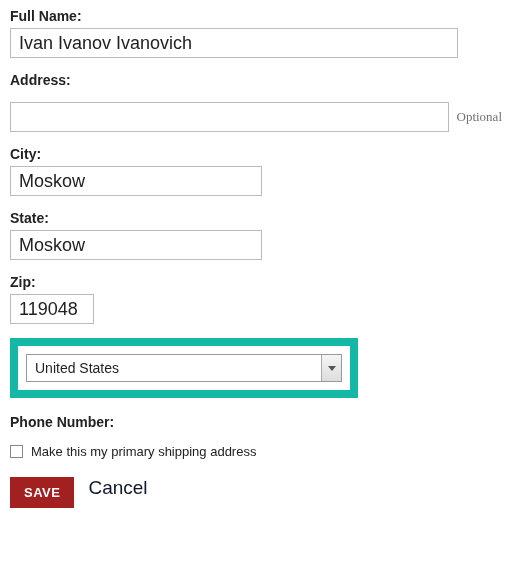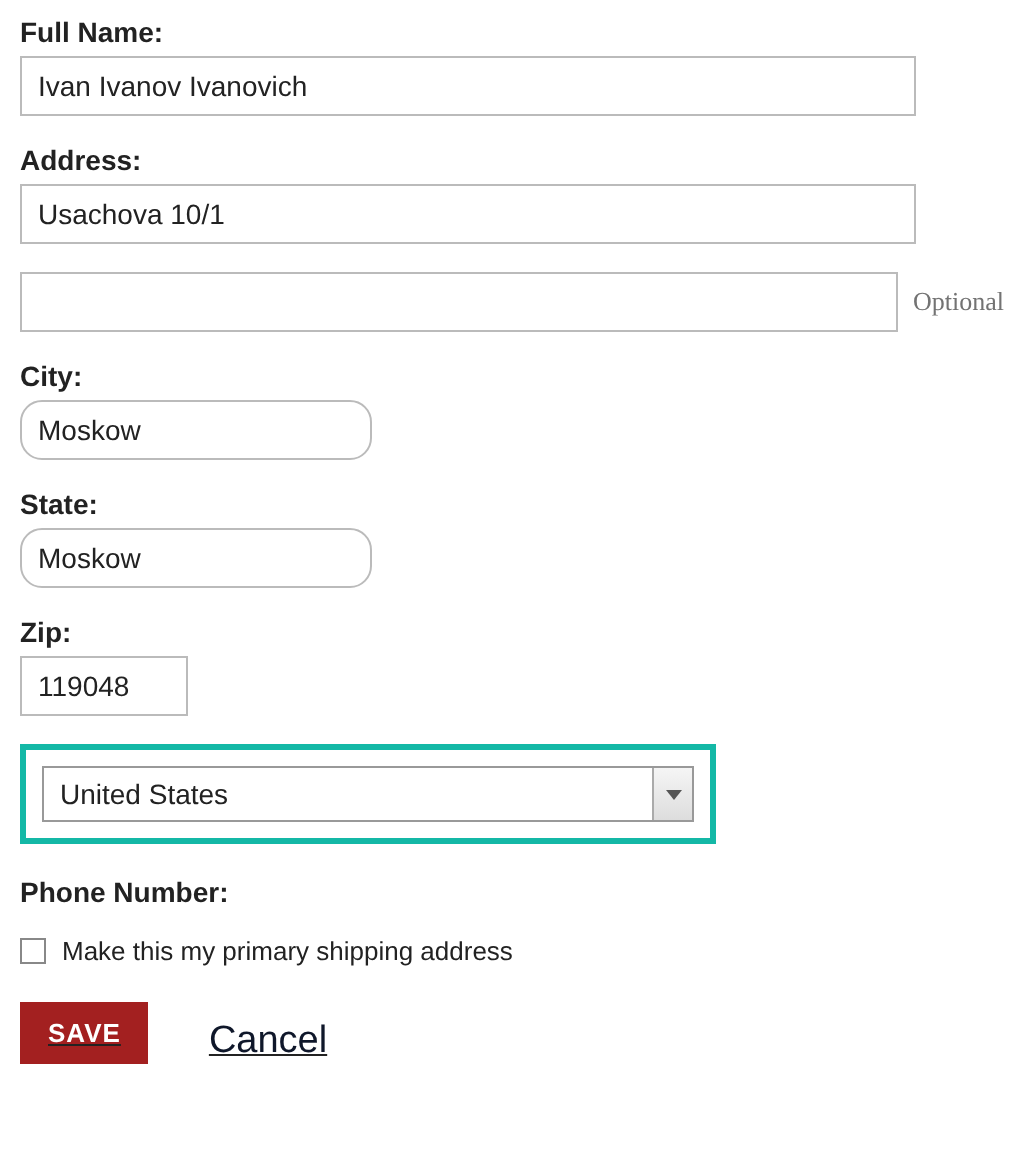--- a/index.html
+++ b/index.html
@@ -14,34 +14,34 @@
   .label {
     font-weight: 700;
     font-size: 14px;
     margin-bottom: 4px;
     display: block;
   }
   input[type="text"] {
     border: 1px solid #bbb;
     height: 30px;
     padding: 0 8px;
-    font-size: 14px;
+    font-size: 18px;
     font-family: inherit;
     color: #222;
     background: #fff;
   }
   .w-full { width: 448px; }
-  .w-med  { width: 176px; border-radius: 11px; }
+  .w-med  { width: 252px; }
   .w-small{ width: 84px; }
 
   .optional-row { display: flex; align-items: center; gap: 8px; }
   .optional-text { color: #737373; font-size: 13px; font-family: Liberation Serif, serif; }
 
   .country-box {
-    border: 3px solid #14b8a6;
+    border: 8px solid #14b8a6;
     padding: 8px;
     width: 348px;
     margin-bottom: 16px;
     background: #fff;
   }
   .select-wrap {
     border: 1px solid #999;
     background: linear-gradient(#fefefe, #eee);
     height: 28px;
     display: flex;
@@ -72,21 +72,21 @@
   }
 
   .chk-row { display: flex; align-items: center; gap: 8px; margin: 8px 0 18px; }
   .chk {
     width: 13px; height: 13px;
     border: 1px solid #888;
     background: #fff;
   }
   .chk-label { font-size: 13px; }
 
-  .actions { display: flex; align-items: flex-end; gap: 30px; text-decoration: underline; }
+  .actions { display: flex; align-items: flex-start; gap: 14px; }
   .save-btn {
     background: #a32020;
     color: #fff;
     border: none;
     padding: 8px 14px;
     font-weight: 600;
     font-size: 13px;
     letter-spacing: 0.5px;
     cursor: pointer;
   }
@@ -99,21 +99,20 @@
 </head>
 <body>
 
 <div class="field">
   <span class="label">Full Name:</span>
   <input type="text" class="w-full" value="Ivan Ivanov Ivanovich" style="">
 </div>
 
 <div class="field">
   <span class="label">Address:</span>
-  <input type="text" class="w-full" value="Usachova 10/1" style="">
 </div>
 
 <div class="field">
   <div class="optional-row">
     <input type="text" class="w-full" value="" style="">
     <span class="optional-text">Optional</span>
   </div>
 </div>
 
 <div class="field">

